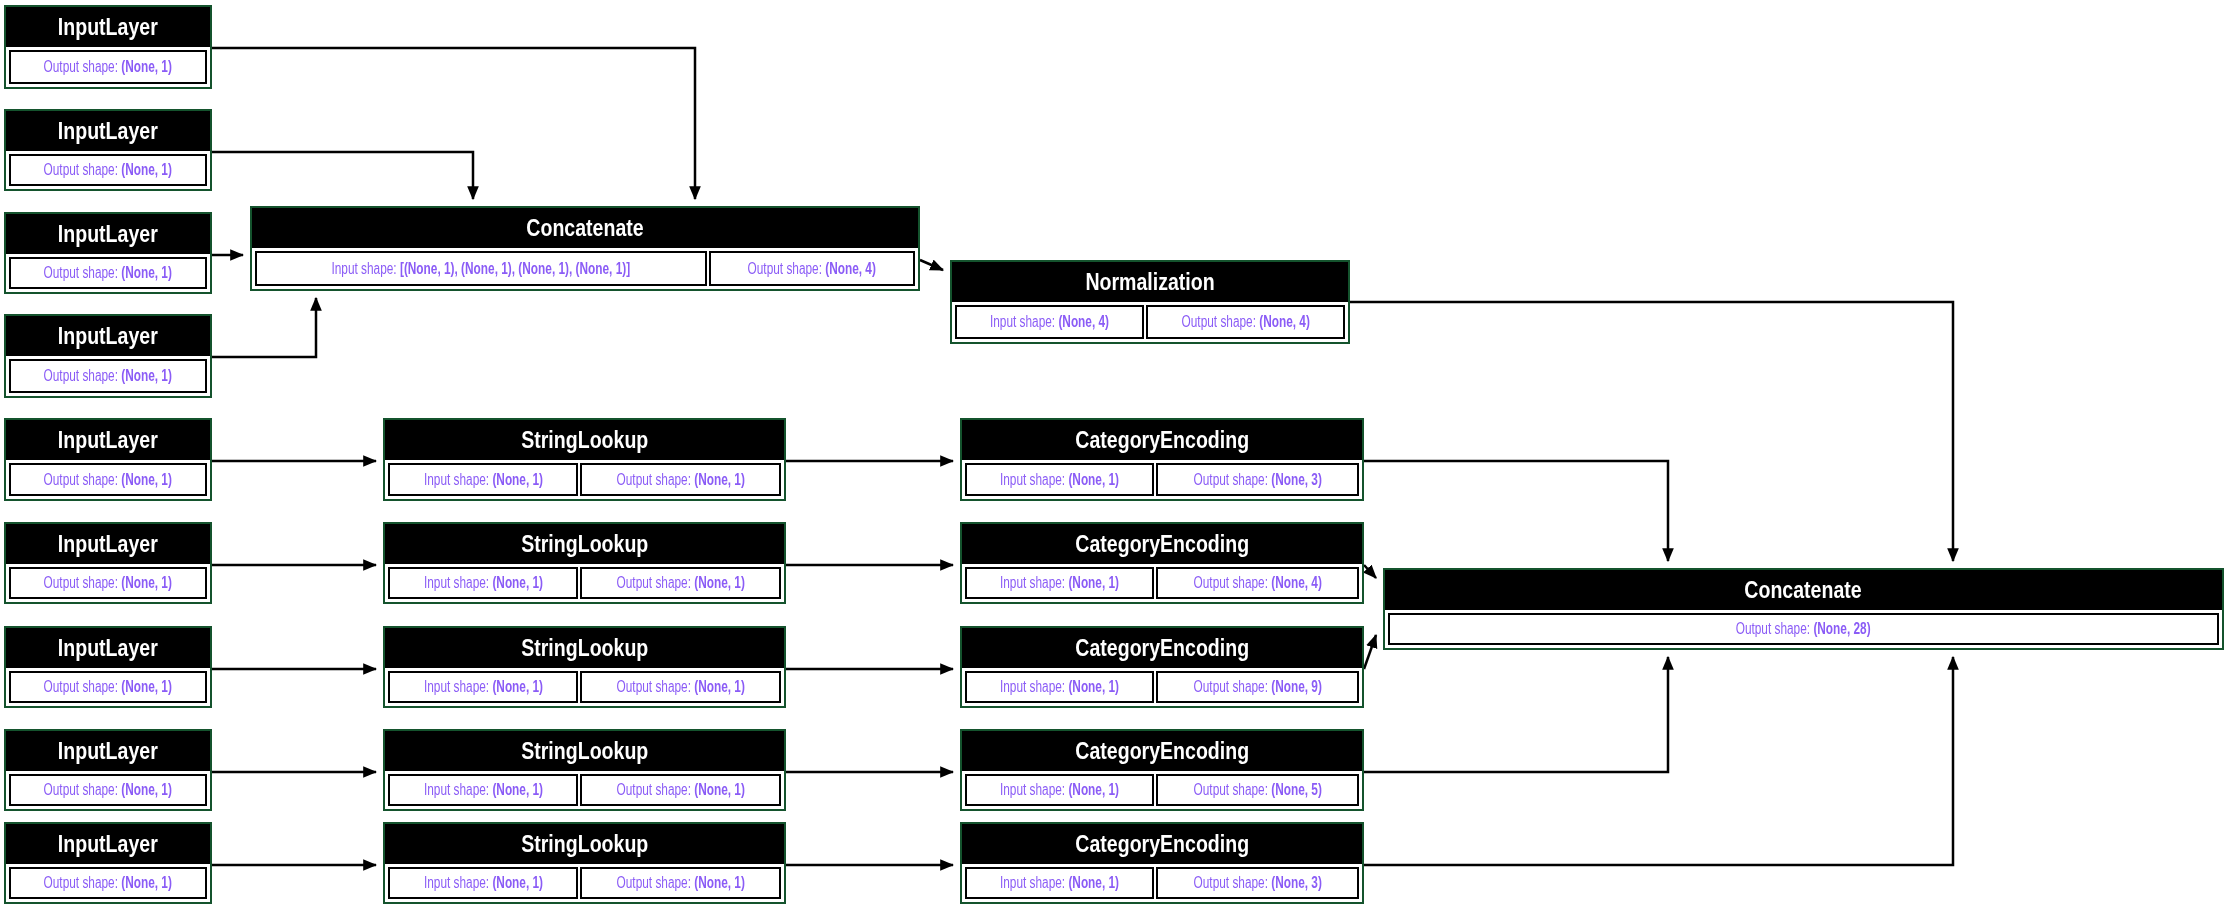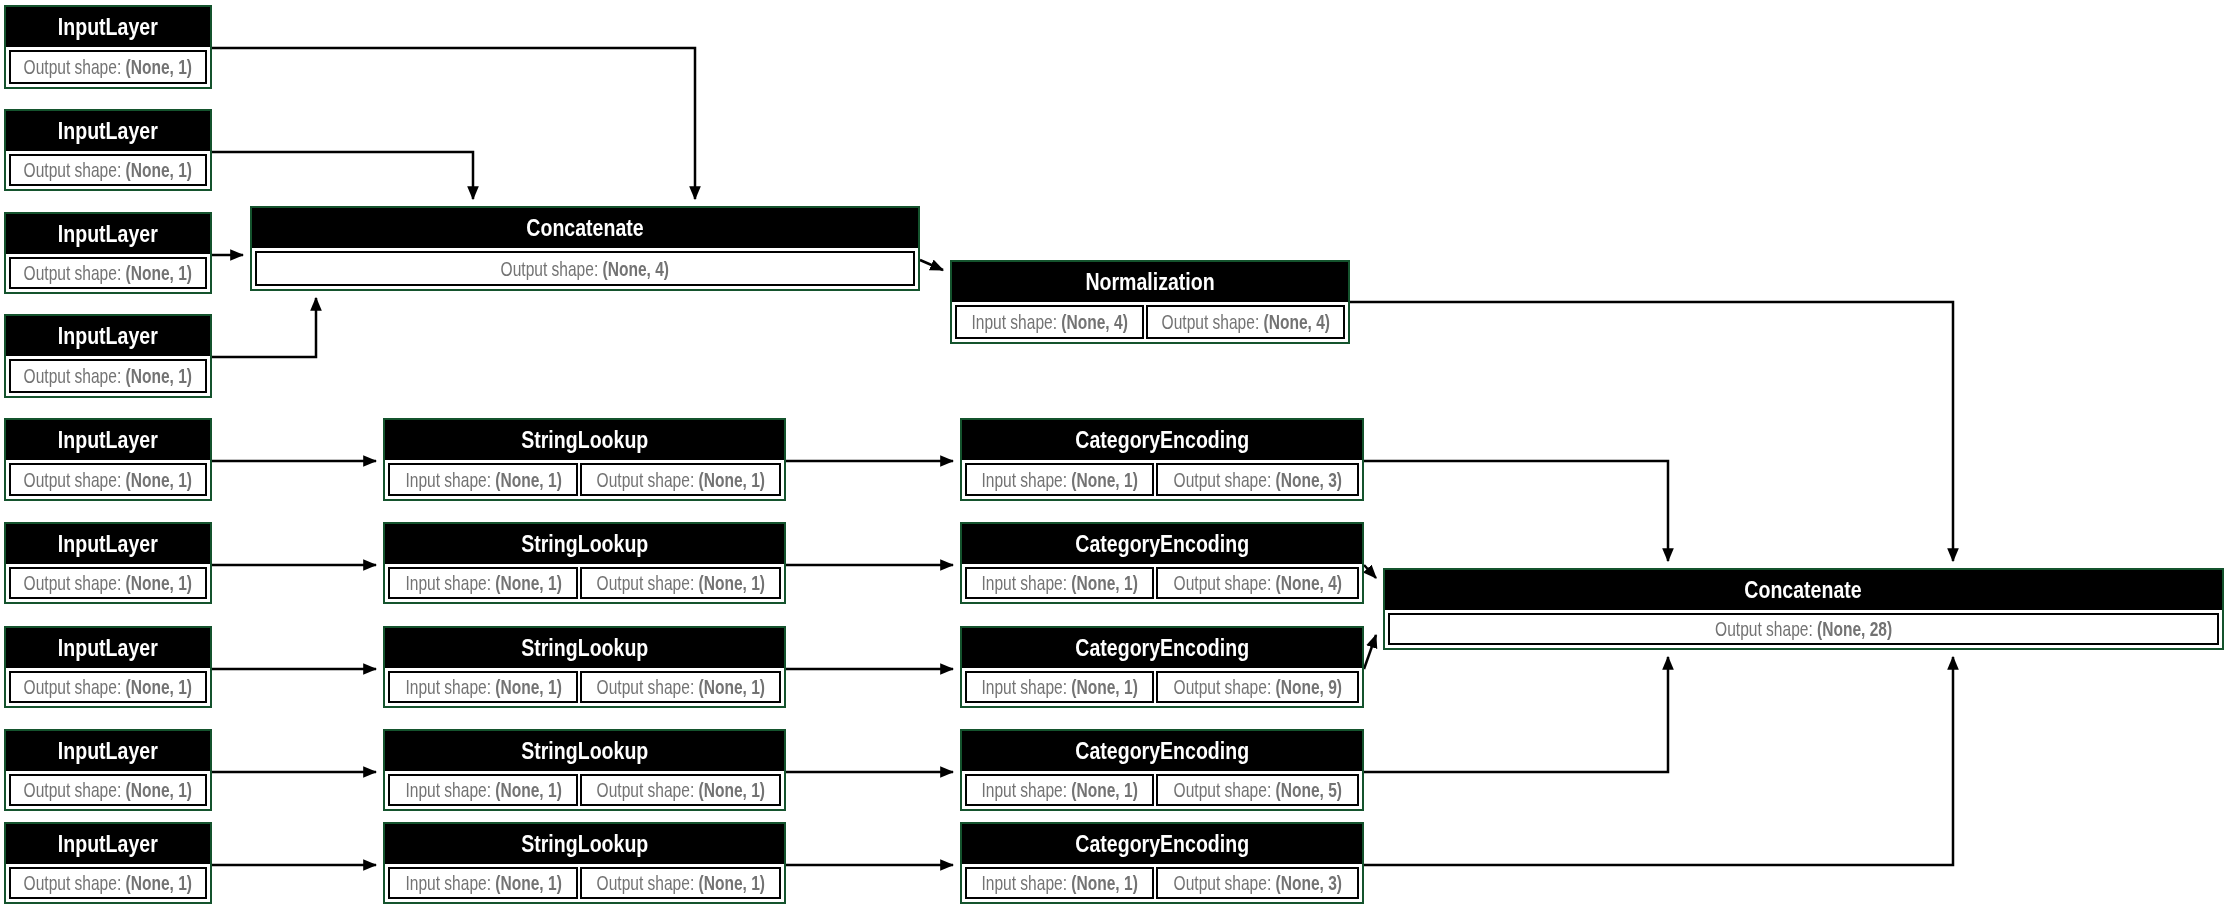--- a/index.html
+++ b/index.html
@@ -36,22 +36,22 @@
     flex:1;
     display:flex;
     padding:2px;
     min-height:0;
   }
   .cell{
     box-sizing:border-box;
     border:2px solid #000;
     margin:1px;
     background:#fff;
-    color:#737373;
-    font-size:21px;
+    color:#8b5cf6;
+    font-size:16px;
     display:flex;
     align-items:center;
     justify-content:center;
     white-space:nowrap;
     overflow:hidden;
   }
   .cell .inner{display:inline-block;transform:scaleX(0.74);transform-origin:center;white-space:nowrap;}
   .val{font-weight:bold;}
   polyline,line{fill:none;stroke:#000;stroke-width:2.5;}
 </style>
@@ -128,20 +128,23 @@
           <div class="cell" style="flex: 1 1 0px;">
             <span class="inner"><span>Output shape: </span><span class="val">(None, 1)</span></span>
           </div>
         </div>
       </div>
       <div class="node" style="left: 250px; top: 206px; width: 670px; height: 85px;">
         <div class="hd">
           <span class="inner">Concatenate</span>
         </div>
         <div class="bd">
+          <div class="cell" style="flex: 462 1 0px;">
+            <span class="inner"><span>Input shape: </span><span class="val">[(None, 1), (None, 1), (None, 1), (None, 1)]</span></span>
+          </div>
           <div class="cell" style="flex: 208 1 0px;">
             <span class="inner"><span>Output shape: </span><span class="val">(None, 4)</span></span>
           </div>
         </div>
       </div>
       <div class="node" style="left: 950px; top: 260px; width: 400px; height: 84px;">
         <div class="hd">
           <span class="inner">Normalization</span>
         </div>
         <div class="bd">

